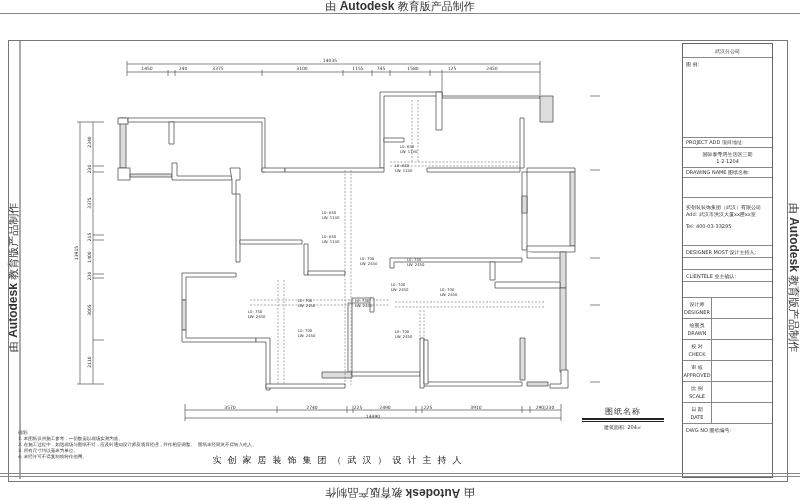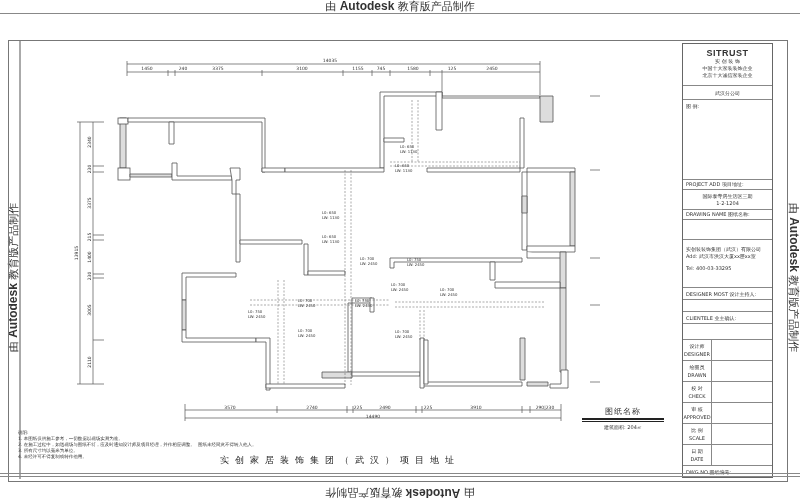--- a/index.html
+++ b/index.html
@@ -239,26 +239,20 @@
 <div class="title-box">
   <div class="t">图纸名称</div>
   <div class="bar"></div>
   <div class="s">
     <span>建筑面积:</span>
     <span>204㎡</span>
   </div>
 </div>
 
 <div class="tb">
-  <div class="tb-row" style="height:42px;">
-    <div class="tb-logo">SITRUST</div>
-    <div class="tb-center">实 创 装 饰</div>
-    <div class="tb-center">中国十大家装装饰企业</div>
-    <div class="tb-center">北京十大诚信家装企业</div>
-  </div>
   <div class="tb-row tb-center" style="height:14px;line-height:12px;">武汉分公司</div>
   <div class="tb-row" style="height:80px;padding-top:3px;">
     <span>图 例:</span>
   </div>
   <div class="tb-row" style="height:10px;">PROJECT ADD  项目地址:</div>
   <div class="tb-row tb-center" style="height:20px;padding-top:3px;">
     <div>国际泰寺房生活区三期</div>
     <div>1-2-1204</div>
   </div>
   <div class="tb-row" style="height:10px;">DRAWING NAME  图纸名称:</div>
@@ -319,21 +313,21 @@
 
 <div class="notes">
   <div>说明:</div>
   <div>1. 本图纸仅供施工参考，一切数据以现场实测为准。</div>
   <div>2. 在施工过程中，如遇现场与图纸不符，应及时通知设计师及项目经理，并作相应调整。</div>
   <div>3. 所有尺寸均以毫米为单位。</div>
   <div>4. 未经许可不得复制或转作他用。</div>
   <div style="position:absolute;left:180px;top:12px;white-space:nowrap;">图纸未经同意不得转入他人。</div>
 </div>
 
-<div class="company">实创家居装饰集团（武汉）项目地址</div>
+<div class="company">实创家居装饰集团（武汉）设计主持人</div>
 
 <div class="rule" style="top:473px;"></div>
 <div class="rule" style="top:476px;"></div>
 
 <div class="wm-bot">
   <span>由</span>
   <b>Autodesk</b>
   <span>教育版产品制作</span>
 </div>
 

